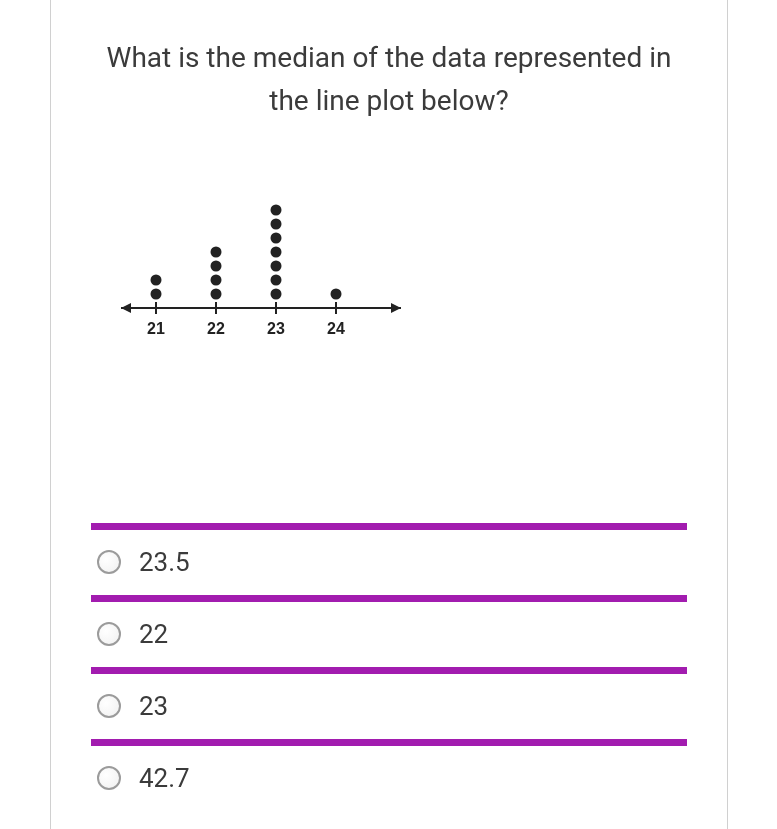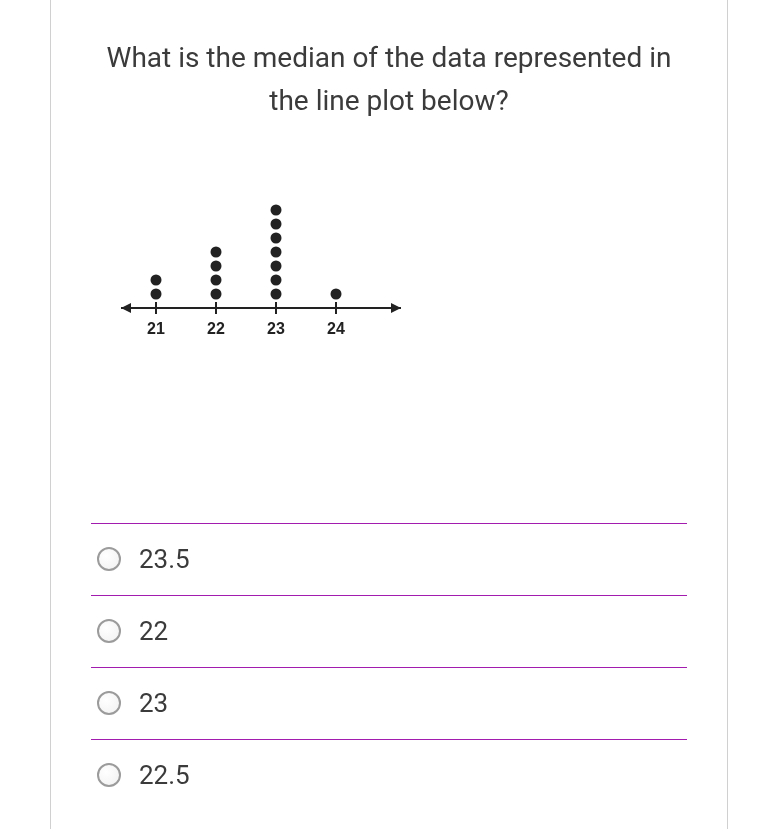--- a/index.html
+++ b/index.html
@@ -39,21 +39,21 @@
     left: 10px;
     top: 0;
   }
   .answers {
     margin-top: 10px;
   }
   .answer-row {
     display: flex;
     align-items: center;
     height: 72px;
-    border-top: 1px solid #a21caf;
+    border-top: 7px solid #a21caf;
     cursor: pointer;
     gap: 18px;
     padding-left: 6px;
   }
   .radio {
     width: 24px;
     height: 24px;
     border: 2px solid #9b9b9b;
     border-radius: 50%;
     flex: 0 0 24px;
@@ -109,17 +109,17 @@
     <div class="answer-row">
       <span class="radio"></span>
       <span class="answer-label">22</span>
     </div>
     <div class="answer-row">
       <span class="radio"></span>
       <span class="answer-label">23</span>
     </div>
     <div class="answer-row">
       <span class="radio"></span>
-      <span class="answer-label">22.5</span>
+      <span class="answer-label">42.7</span>
     </div>
   </div>
 
 </div>
 
 </body></html>

